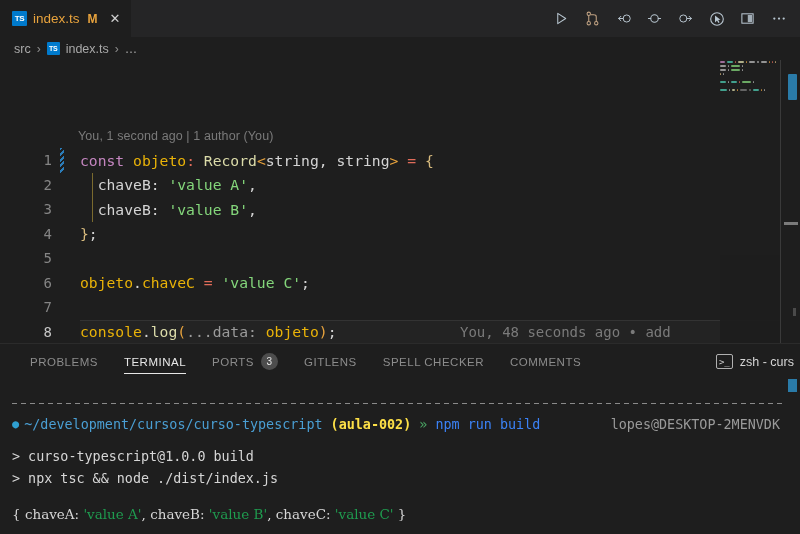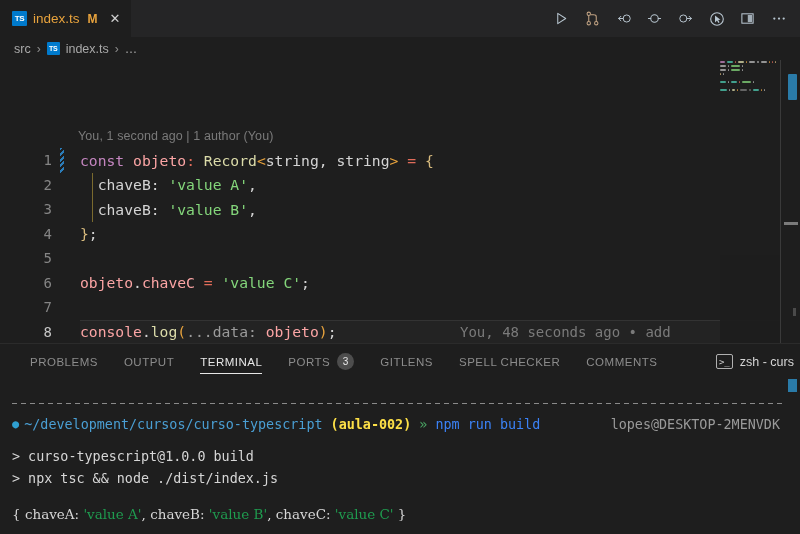--- a/index.html
+++ b/index.html
@@ -42,21 +42,21 @@
   .diff-stripe { background: repeating-linear-gradient(135deg, #2b7cb8 0 2px, #1e1e1e 2px 4px); }
   .indent-guide { position: absolute; left: 92px; top: 0; width: 1px; height: 24.5px; background: #7a6a2e; }
   .code-text { padding-left: 24px; white-space: pre; }
   .line-hl { position: absolute; left: 80px; right: 0; top: 0; height: 24.5px;
              border-top: 1px solid #333; border-bottom: 1px solid #333; background: #232323; }
   .line-hl-inner { position: relative; z-index: 2; }
   .blame-inline { position: absolute; left: 460px; top: 0; height: 24.5px; display: flex; align-items: center;
                   color: #7a7a7a; font-family: "DejaVu Sans Mono", monospace; font-size: 14px; white-space: nowrap; z-index: 3; }
 
   .kw        { color: #c586c0; }
-  .var       { color: #fca5a5; }
+  .var       { color: #eab308; }
   .type      { color: #dcdcaa; }
   .op        { color: #e06c5a; }
   .str       { color: #84d67b; }
   .brace-y   { color: #d7ba7d; }
   .brace-o   { color: #e8a33d; }
   .prop      { color: #d4d4d4; }
   .fn        { color: #dcdcaa; }
   .hint      { color: #9b9b9b; }
   .plain     { color: #d4d4d4; }
 
@@ -276,23 +276,20 @@
       <div class="ov-mark"></div>
       <div class="ov-mark2"></div>
     </div>
   </div>
 
   <div class="panel">
     <div class="panel-tabs" id="panel-tabs">
         <div class="ptab">
           <span>PROBLEMS</span>
         </div>
-        <div class="ptab">
-          <span>OUTPUT</span>
-        </div>
         <div class="ptab active">
           <span>TERMINAL</span>
         </div>
         <div class="ptab">
           <span>PORTS</span>
           <span class="badge">3</span>
         </div>
         <div class="ptab">
           <span>GITLENS</span>
         </div>

